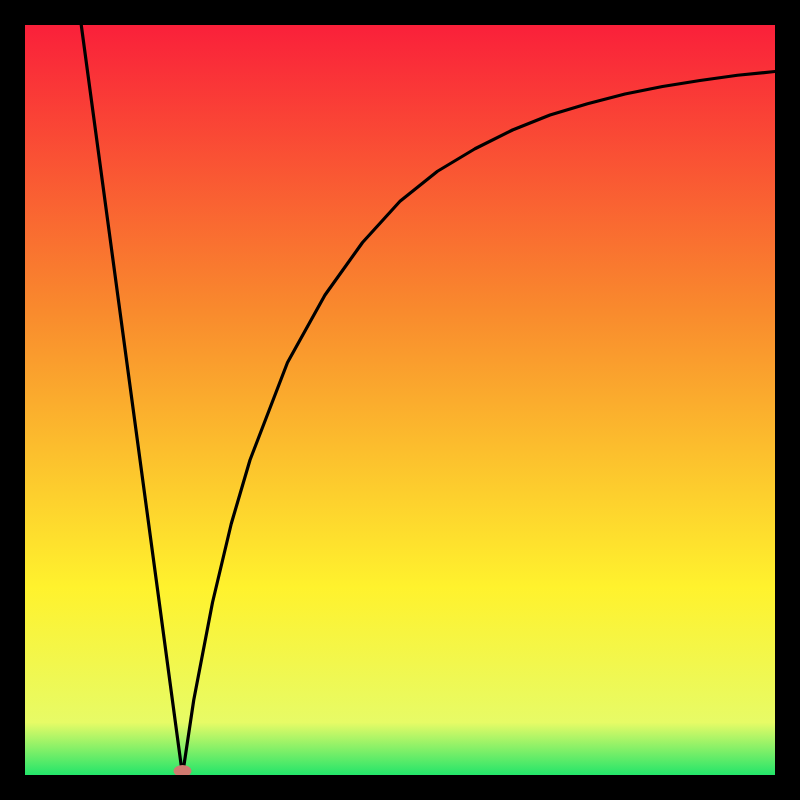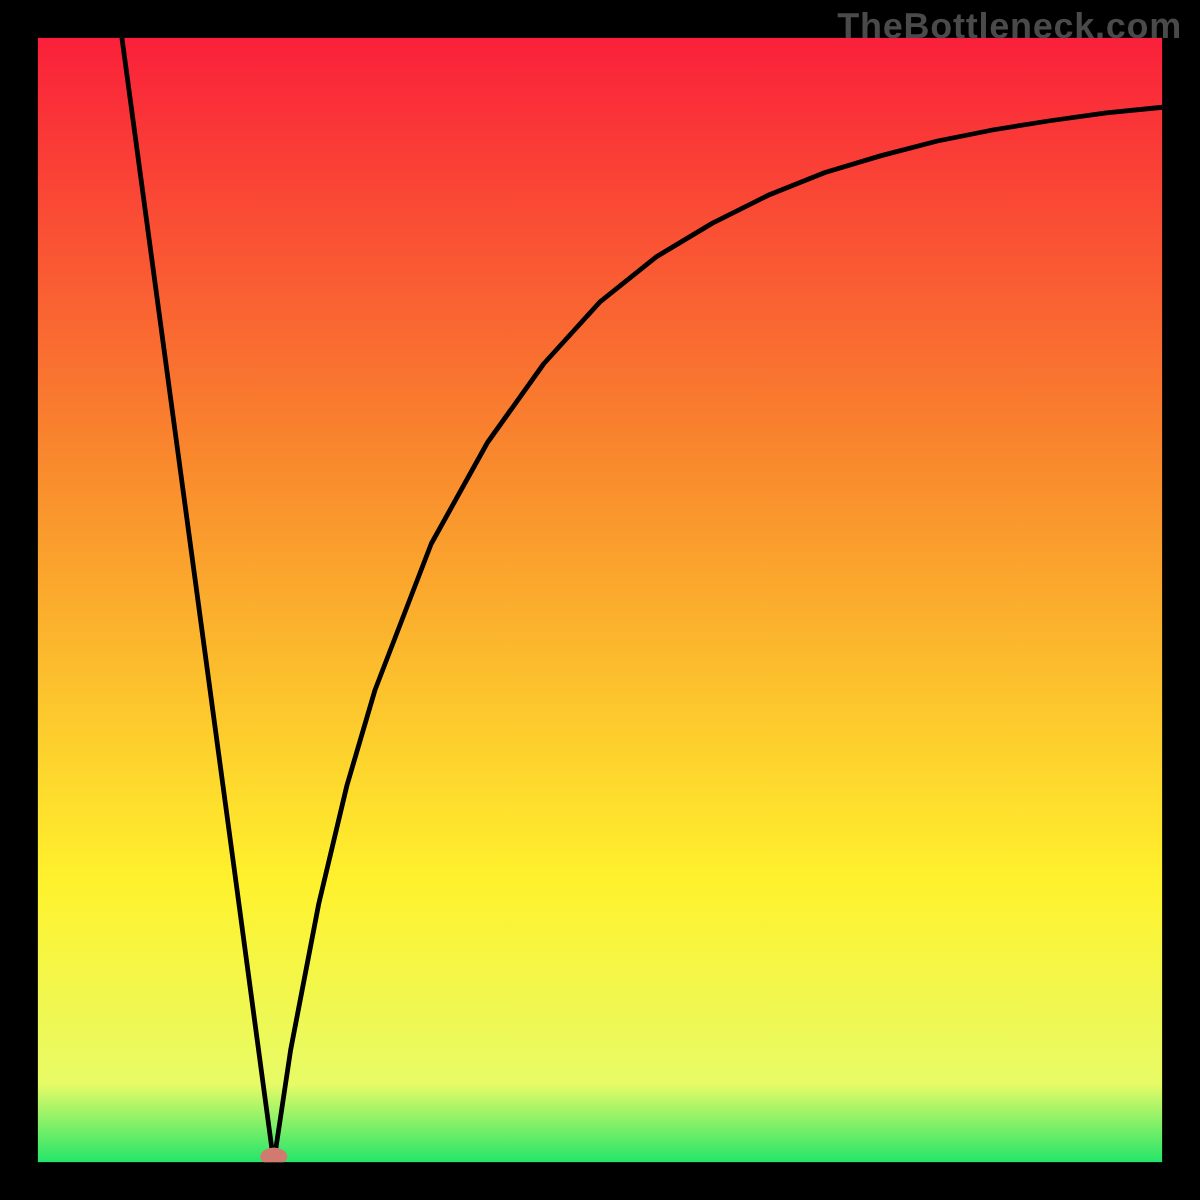--- a/index.html
+++ b/index.html
@@ -41,21 +41,20 @@
     width: 750px;
     height: 750px;
     display: block;
   }
 </style>
 </head>
 <body>
 
 <div class="outer">
 
-  <div class="watermark">TheBottleneck.com</div>
 
   <div class="plot">
 
     <svg id="bg-svg" viewBox="0 0 750 750" preserveAspectRatio="none">
       <defs>
         <linearGradient id="grad" x1="0" y1="0" x2="0" y2="1">
           <stop id="g0" offset="0%" stop-color="#fa203a"></stop>
           <stop id="g1" offset="38%" stop-color="#f98a2d"></stop>
           <stop id="g2" offset="75%" stop-color="#fff22d"></stop>
           <stop id="g3" offset="93%" stop-color="#e7fb66"></stop>

